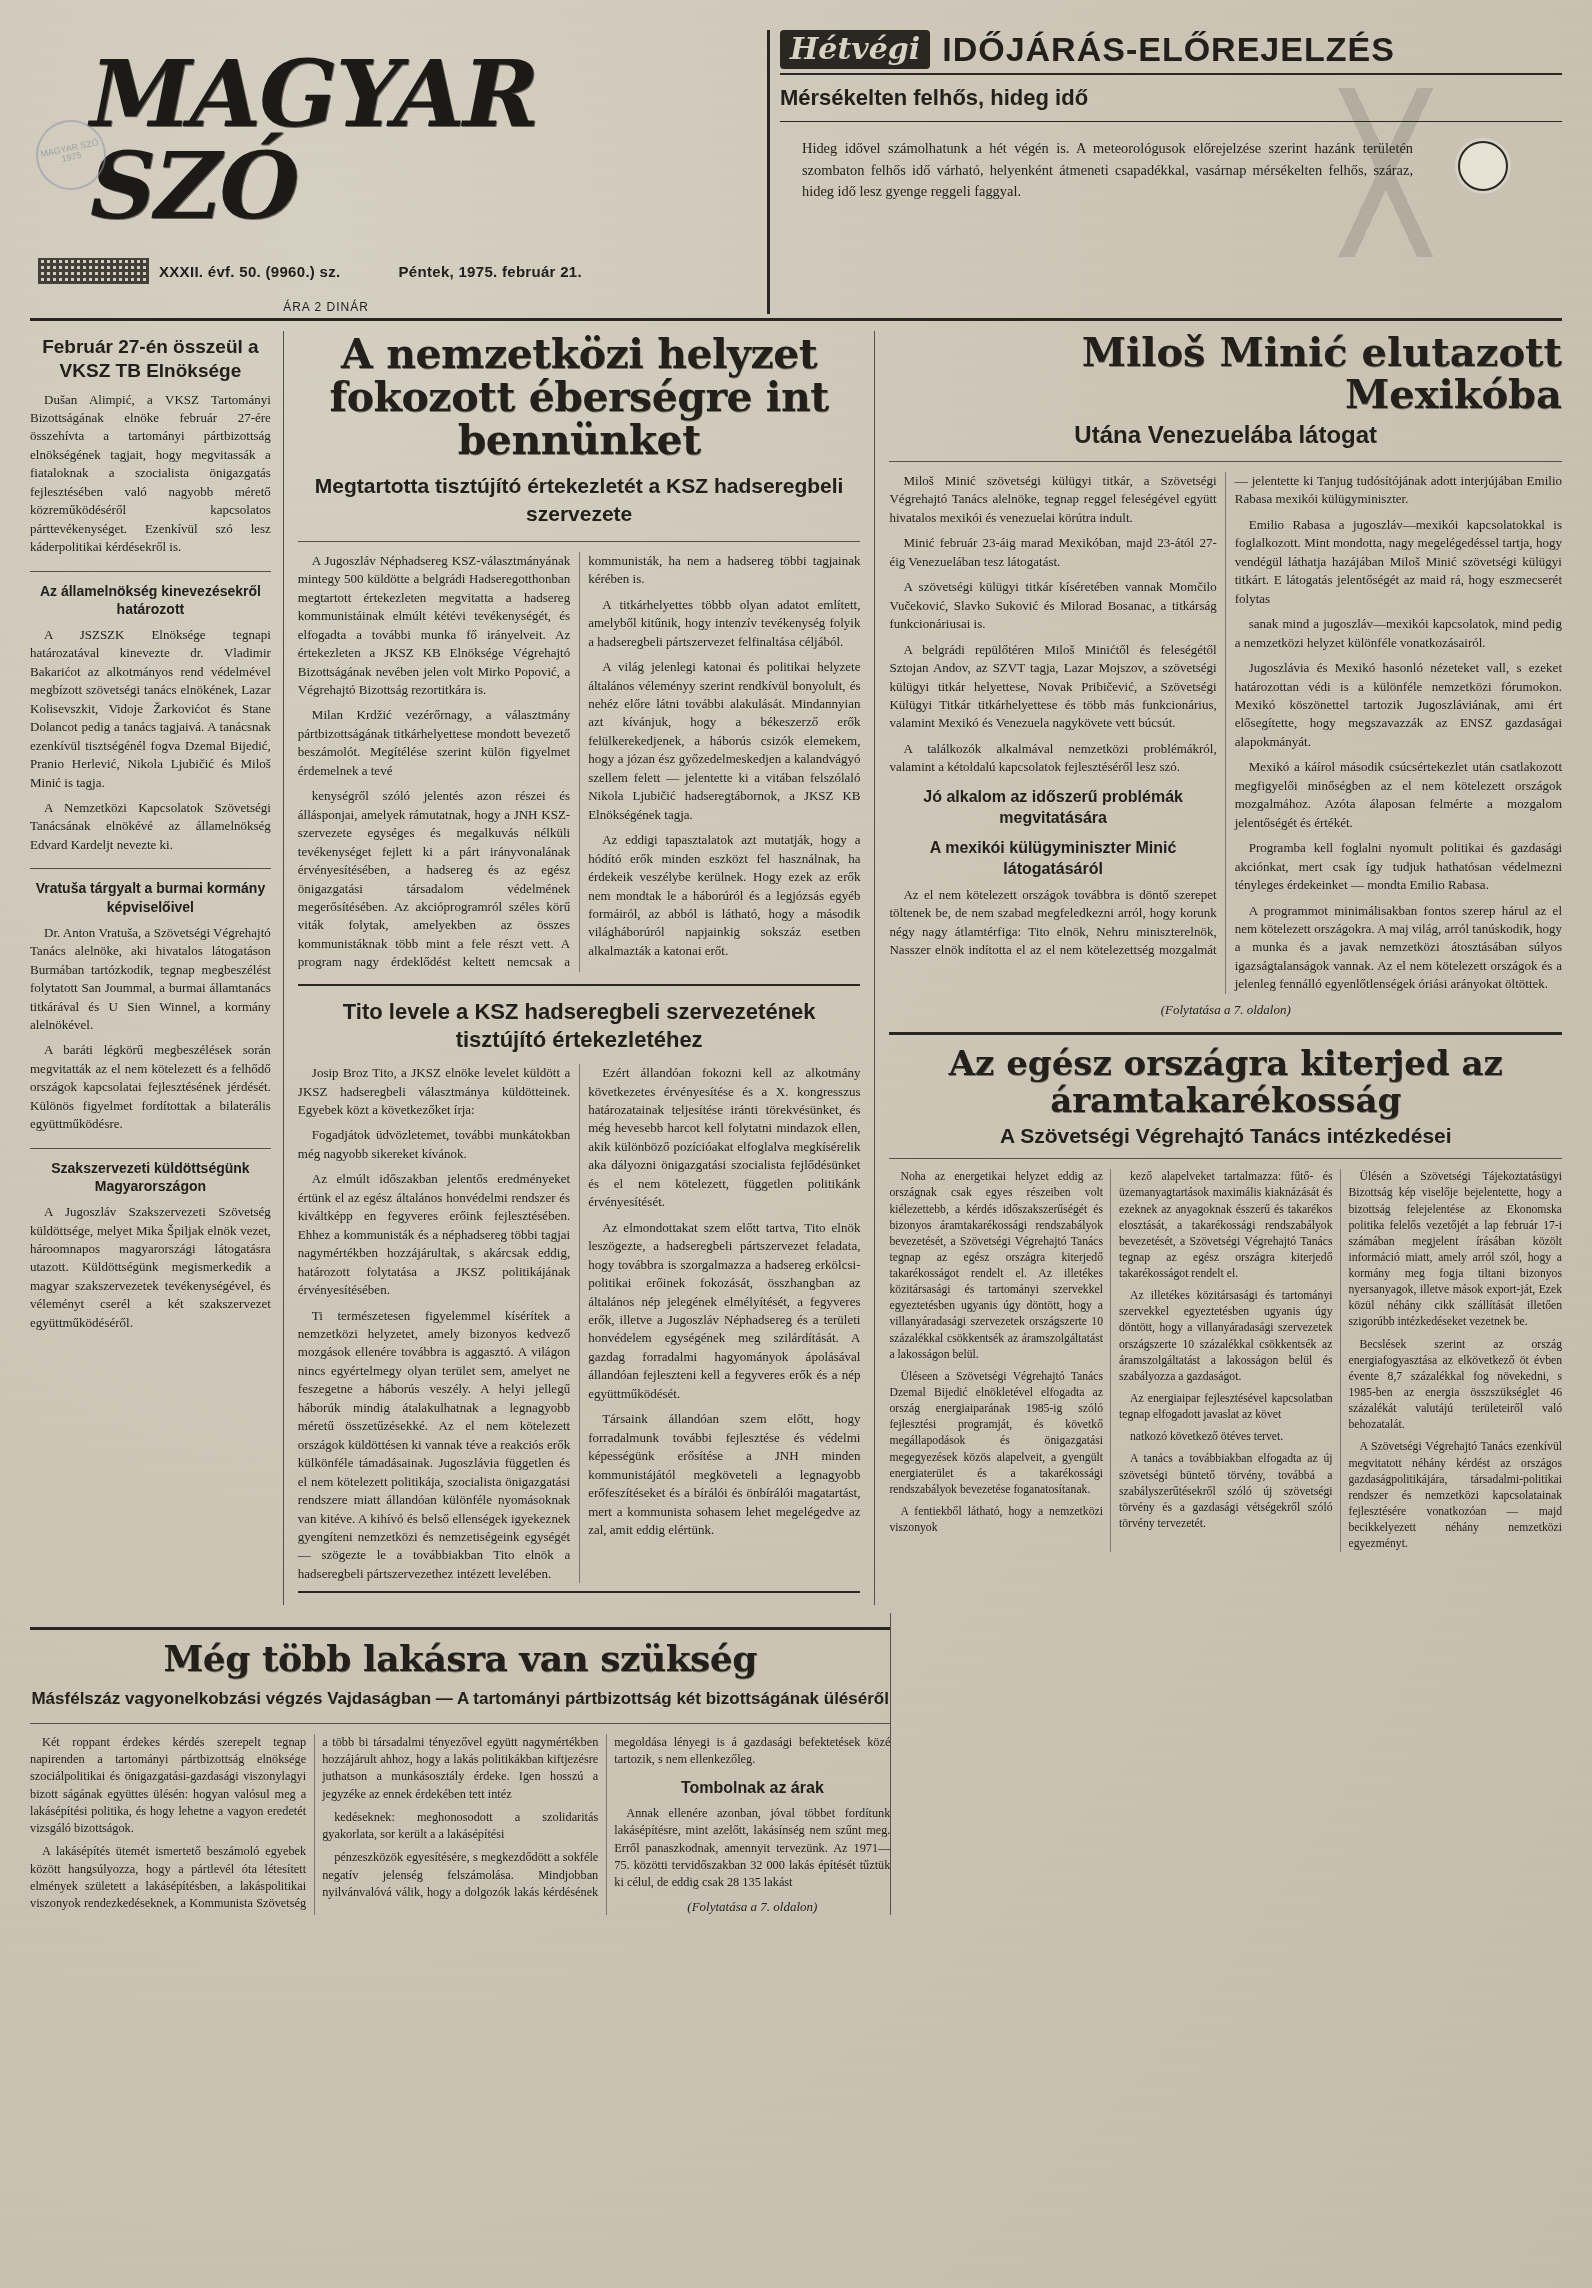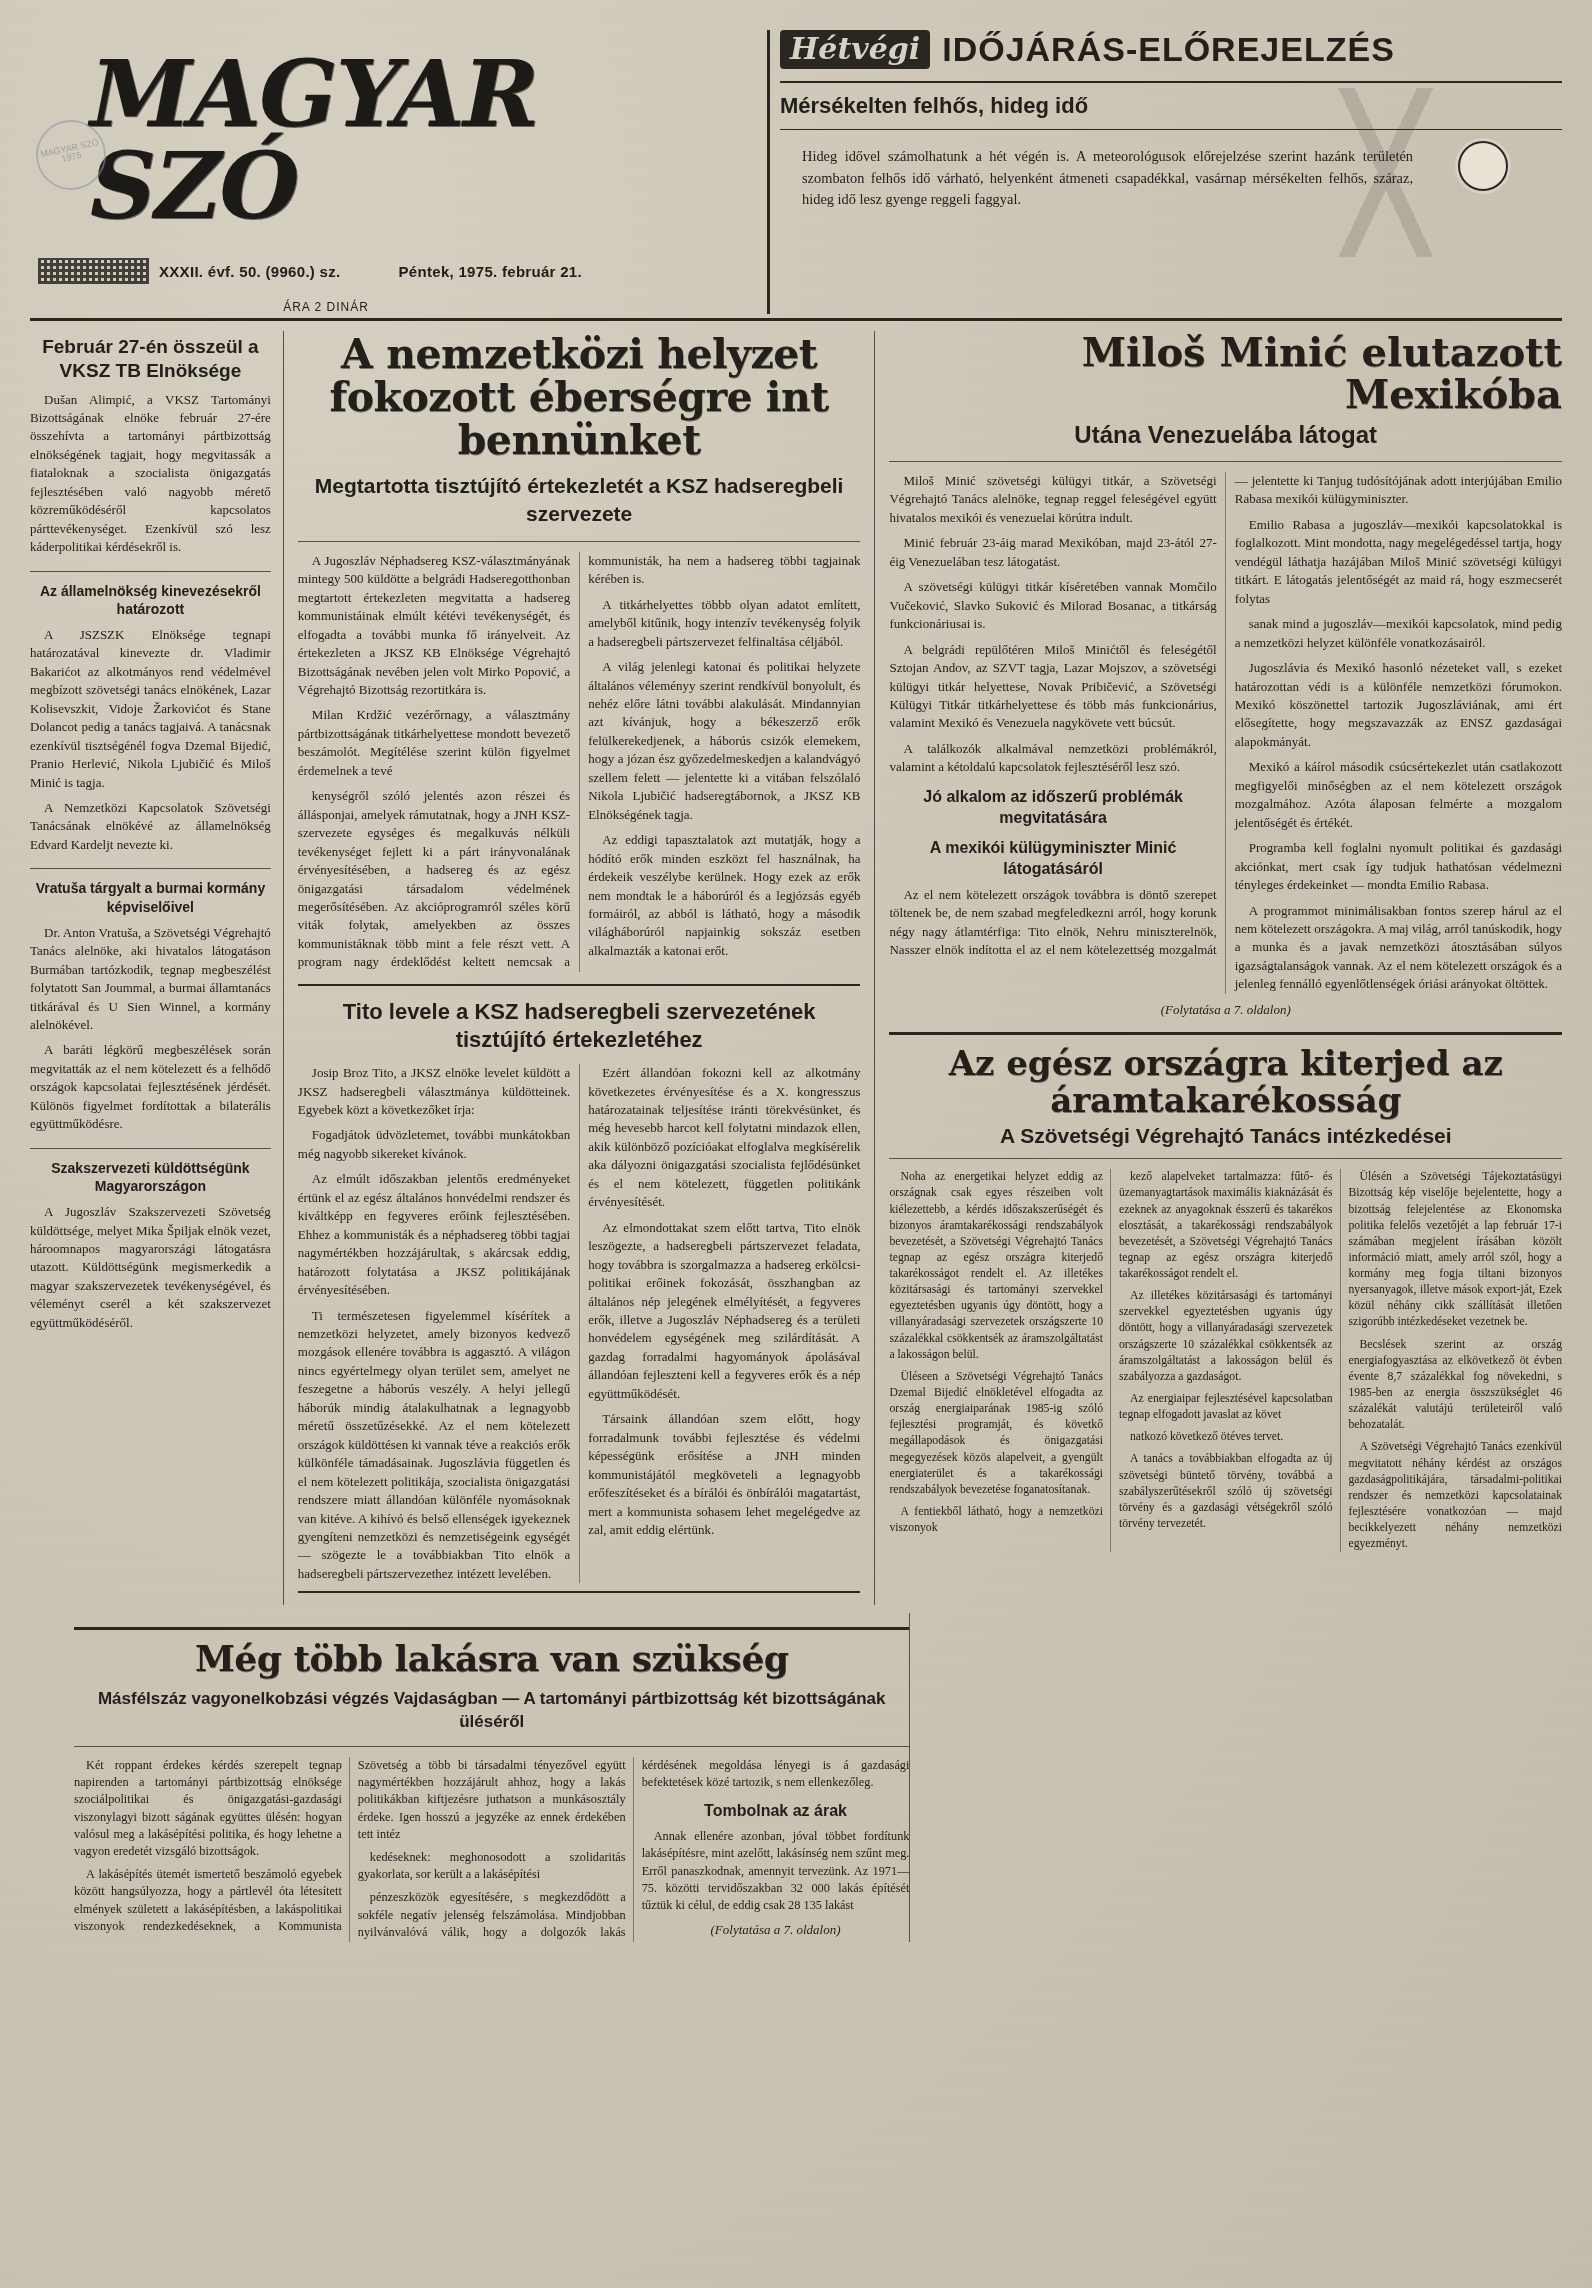--- a/index.html
+++ b/index.html
@@ -93,21 +93,21 @@
   .weather{
     flex:1;
     border-left:3px solid #2a2722;
     margin-left:6px;
     padding-left:10px;
     position:relative;
   }
   .weather-top{
     display:flex;align-items:flex-end;
     border-bottom:2px solid #2a2722;
-    padding-bottom:12px;
+    padding-bottom:4px;
   }
   .hetvegi{
     font-family:"DejaVu Serif", serif;
     font-style:italic;font-weight:bold;
     font-size:30px;
     background:#2a2722;color:#d7d1c3;
     padding:1px 10px 3px 10px;
     border-radius:4px;
     margin-right:12px;
   }
@@ -284,21 +284,21 @@
     font-family:"Liberation Sans", sans-serif;
     font-weight:bold;
     font-size:21px;
     text-align:center;
     margin:6px 0 10px 0;
   }
   .bottom{
     display:flex;
     margin-top:8px;
   }
-  .bottom-left{width:862px;border-right:1px solid #55504a;box-sizing:border-box;margin-left:44px;}
+  .bottom-left{width:862px;border-right:1px solid #55504a;box-sizing:border-box;}
   .bottom-right{width:671px;padding-left:14px;box-sizing:border-box;}
   .txt-small{font-size:12.3px;line-height:1.40;text-align:justify;margin:0 0 6px 0;text-indent:12px;}
   .txt-xs{font-size:11.7px;line-height:1.38;text-align:justify;margin:0 0 6px 0;text-indent:11px;}
 </style>
 </head>
 <body>
 
 <div class="page">
  <div class="inner">
 

